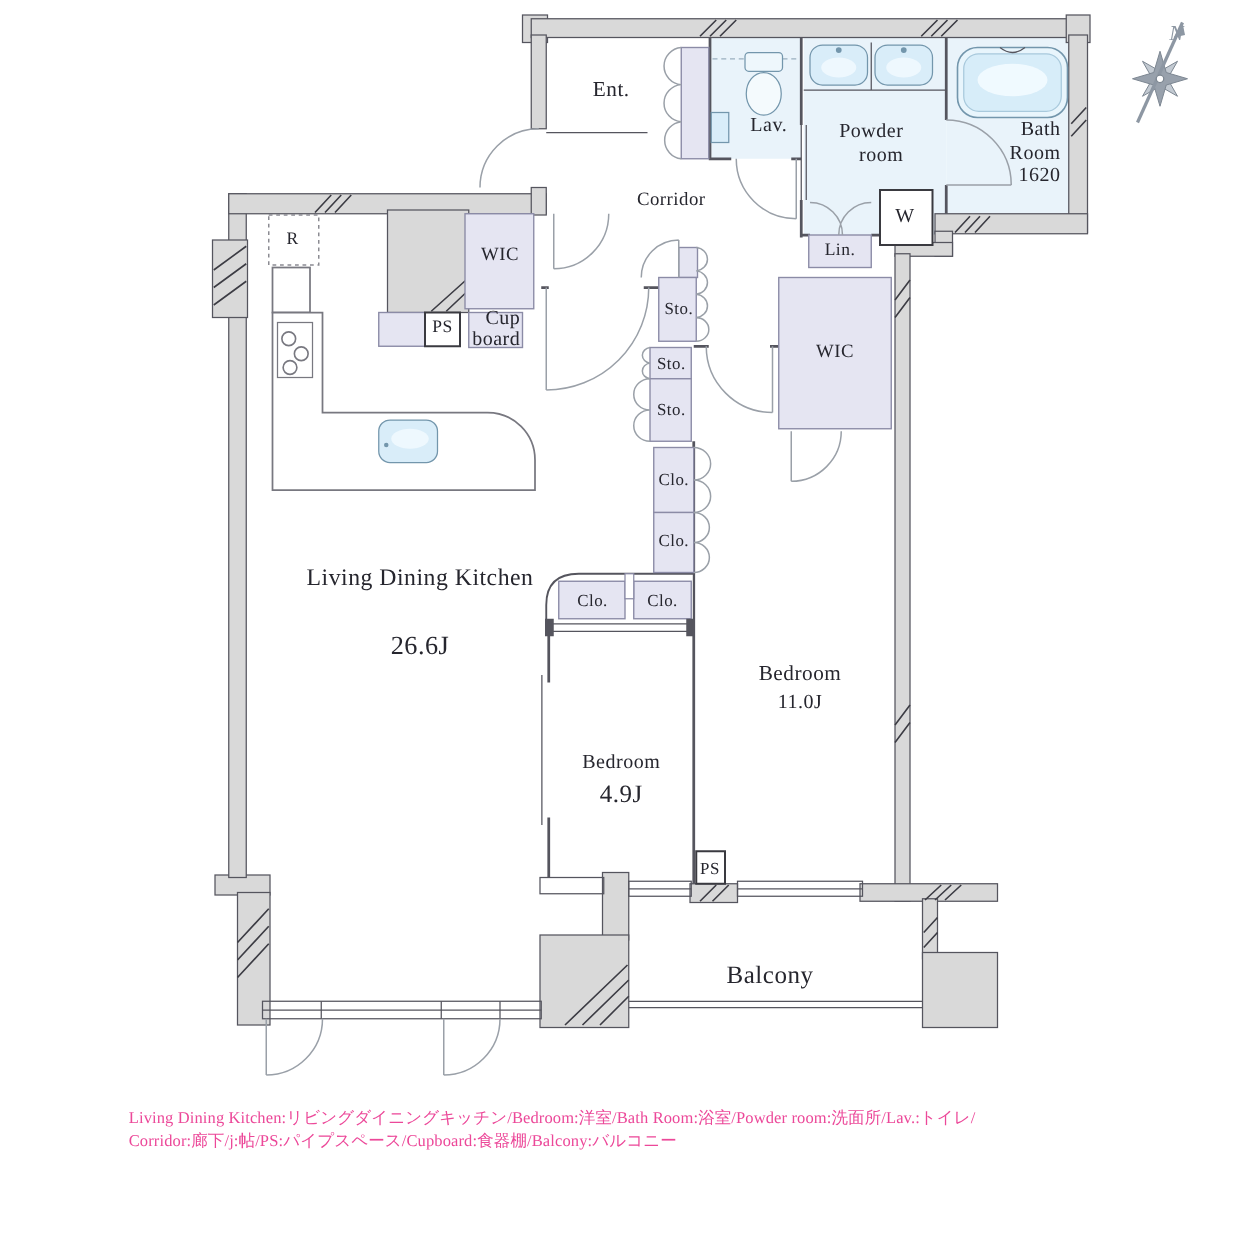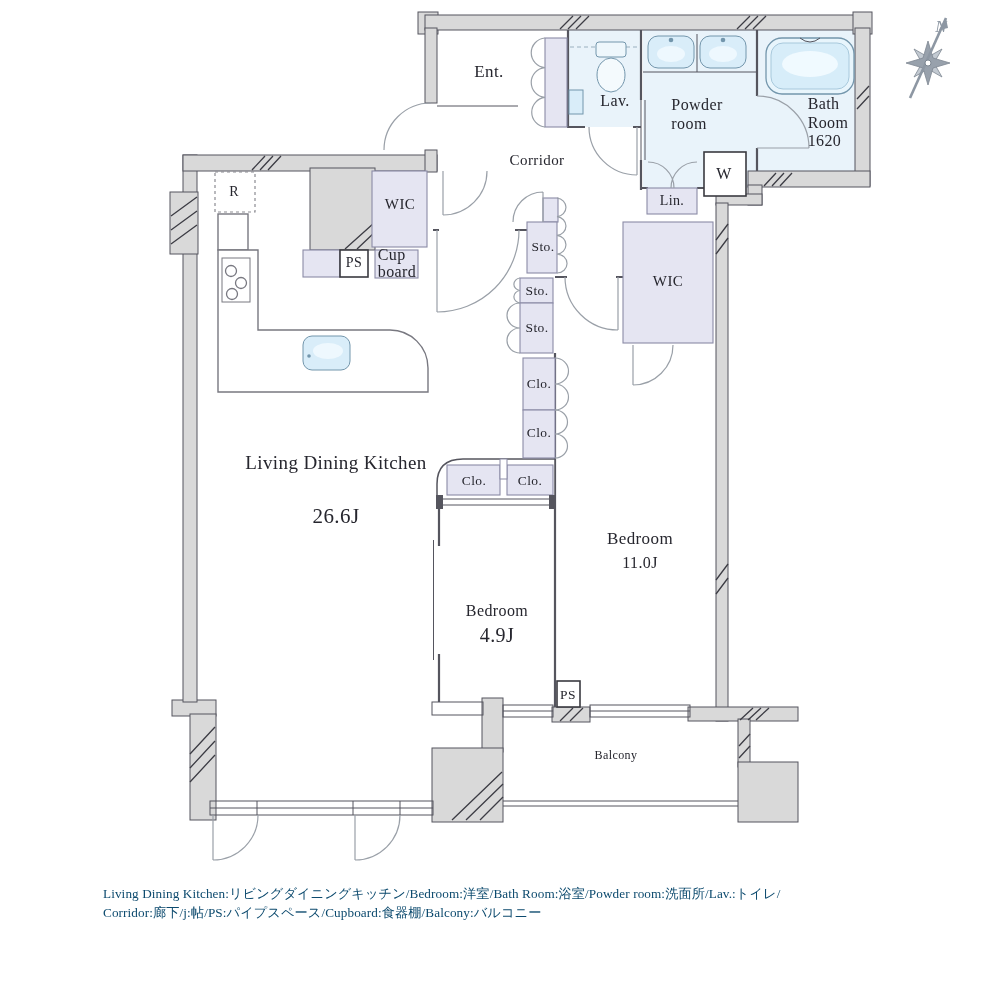--- a/index.html
+++ b/index.html
@@ -8,24 +8,24 @@
   svg{position:absolute;left:0;top:0;}
   .wall{fill:var(--wall);stroke:#55555e;stroke-width:1;}
   .thin{stroke:#55555e;stroke-width:2.2;fill:none;}
   .thin1{stroke:#55555e;stroke-width:1;fill:none;}
   .closet{fill:var(--closet);stroke:#8b8ba6;stroke-width:1.1;}
   .wet{fill:var(--wet);stroke:none;}
   .box{fill:#fff;stroke:#3a3a40;stroke-width:1.6;}
   .arc{stroke:#9aa0a8;stroke-width:1.2;fill:none;}
   .hatch{stroke:#3c3c44;stroke-width:1.3;fill:none;}
   .ctr{fill:#fff;stroke:#787880;stroke-width:1.4;}
-  .lbl{position:absolute;transform:translate(-50%,-50%);text-align:left;
+  .lbl{position:absolute;transform:translate(-50%,-50%);text-align:right;
        white-space:nowrap;line-height:1.16;letter-spacing:.4px;font-family:Liberation Serif, serif;}
   #legend{position:absolute;left:103px;top:884px;width:806px;font-size:13.2px;
-          line-height:1.45;letter-spacing:.1px;color:#0c4a6e;}
+          line-height:1.45;letter-spacing:.1px;color:#ec4899;}
   .nmark{position:absolute;transform:translate(-50%,-50%);font-style:italic;font-size:17px;color:#8d97a3;}
 </style>
 </head>
 <body>
 
 <div id="stage">
 <svg width="1000" height="1000" viewBox="0 0 1000 1000">
 
   <g>
     <rect class="wet" x="569" y="30" width="72" height="97"></rect>
@@ -222,20 +222,20 @@
 <div class="lbl" style="left:474px;top:481px;font-size:13.5px">Clo.</div>
 <div class="lbl" style="left:530px;top:481px;font-size:13.5px">Clo.</div>
 <div class="lbl" style="left:668px;top:282px;font-size:15px">WIC</div>
 <div class="lbl" style="left:336px;top:463px;font-size:19px">Living Dining Kitchen</div>
 <div class="lbl" style="left:336px;top:516px;font-size:21px">26.6J</div>
 <div class="lbl" style="left:640px;top:539px;font-size:17px">Bedroom</div>
 <div class="lbl" style="left:640px;top:563px;font-size:16px">11.0J</div>
 <div class="lbl" style="left:497px;top:611px;font-size:16px">Bedroom</div>
 <div class="lbl" style="left:497px;top:636px;font-size:20px">4.9J</div>
 <div class="lbl" style="left:568px;top:695px;font-size:13.5px">PS</div>
-<div class="lbl" style="left:616px;top:756px;font-size:12px">Balcony</div>
+<div class="lbl" style="left:616px;top:781px;font-size:20px">Balcony</div>
 <div class="nmark" style="left:941px;top:27px">N</div>
 
 <div id="legend">
   <div>Living Dining Kitchen:リビングダイニングキッチン/Bedroom:洋室/Bath Room:浴室/Powder room:洗面所/Lav.:トイレ/</div>
   <div>Corridor:廊下/j:帖/PS:パイプスペース/Cupboard:食器棚/Balcony:バルコニー</div>
 </div>
 </div>
 
 </body></html>

